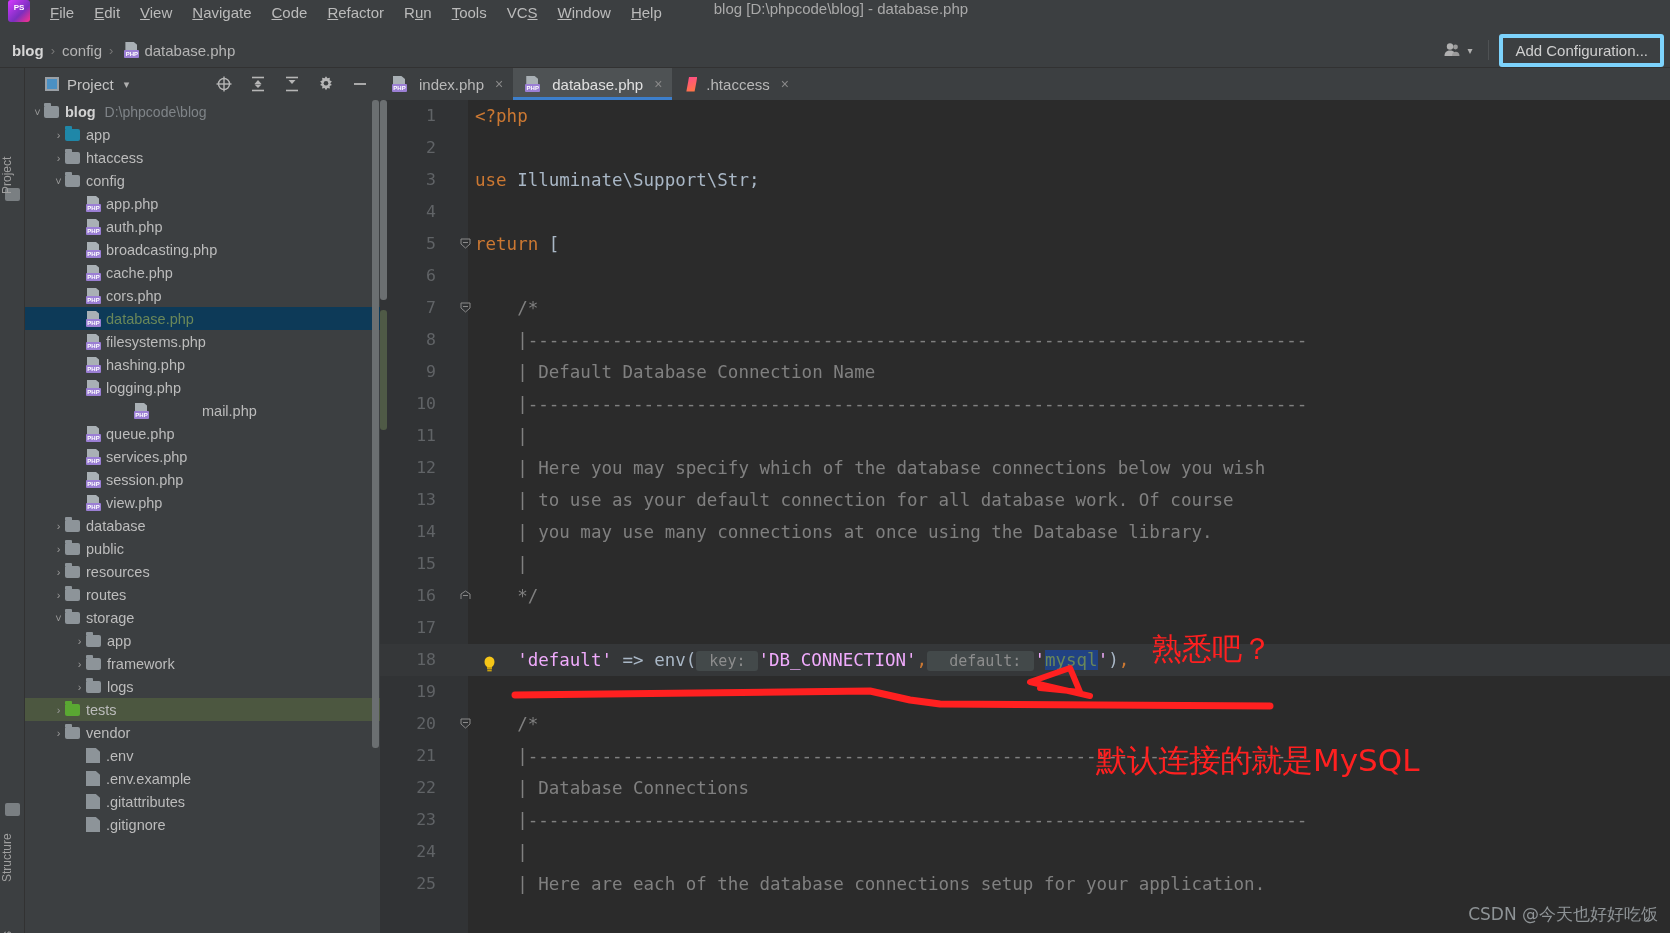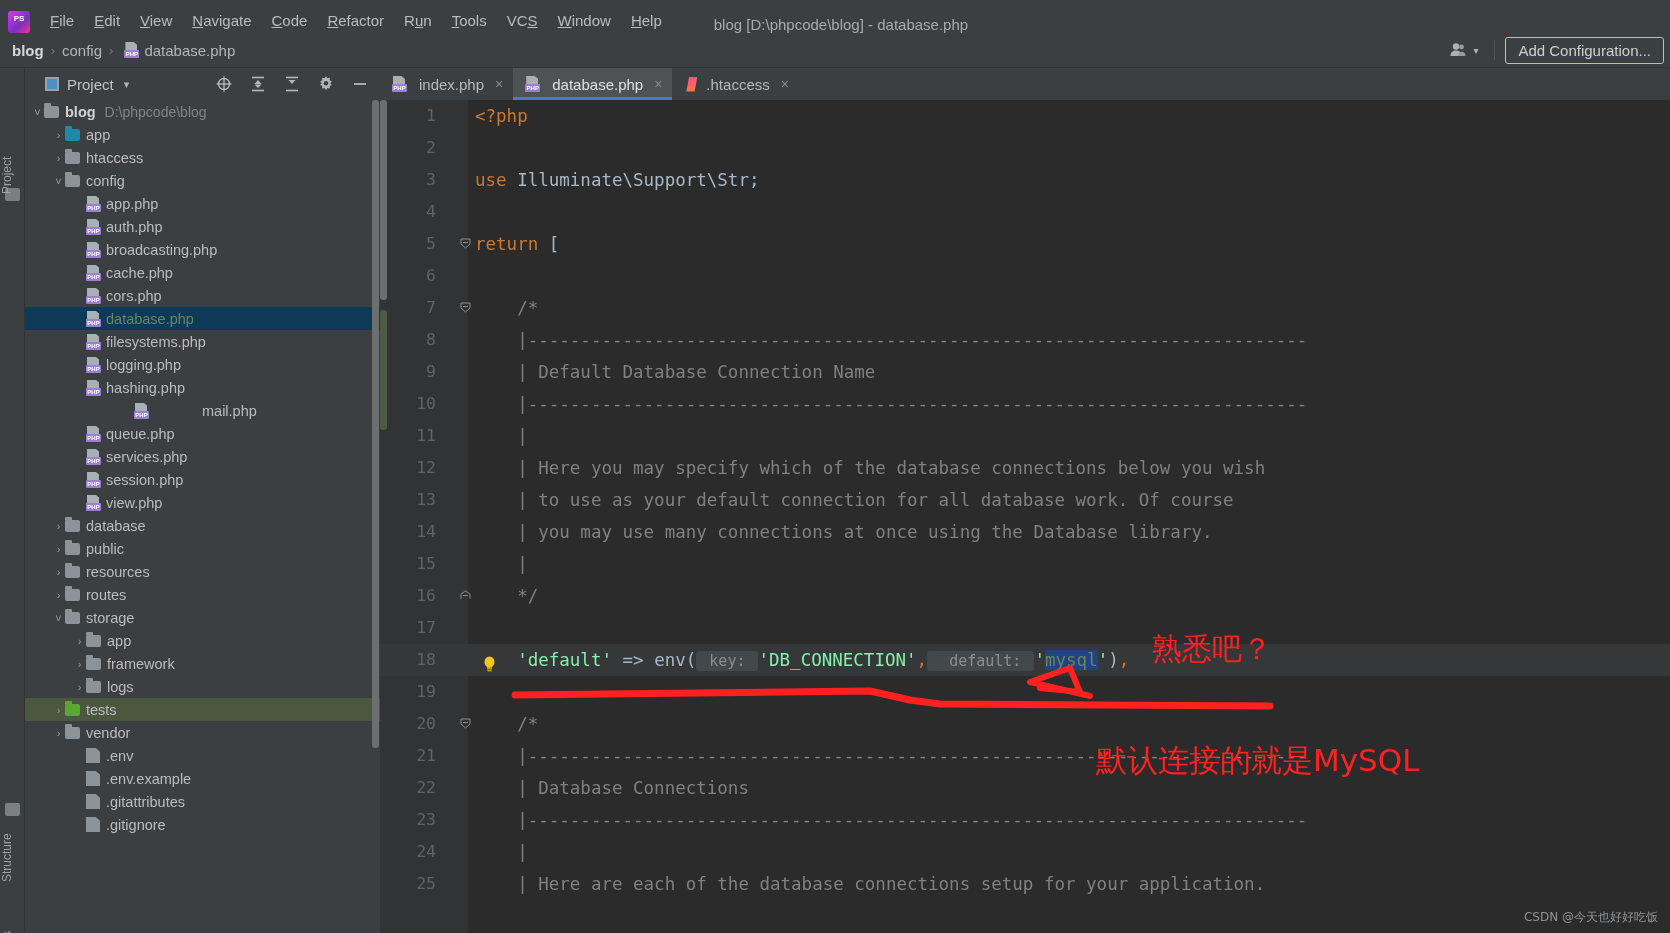--- a/index.html
+++ b/index.html
@@ -8,21 +8,21 @@
     background: #3c3f41;
     font-family: "Liberation Sans", sans-serif;
     overflow: hidden;
     color: #bbbbbb;
   }
   #app { position: relative; width: 1670px; height: 933px; }
 
   
   .menubar {
     position: absolute; top: 0; left: 0; width: 1670px; height: 33px;
-    background: #3c3f41; display: flex; align-items: flex-end;
+    background: #3c3f41; display: flex; align-items: flex-start;
   }
   .app-logo {
     width: 22px; height: 22px; margin-left: 8px; margin-right: 10px;
     background: linear-gradient(135deg,#d63aff 0%,#7b2fbf 60%,#ff318c 100%);
     border-radius: 3px; position: relative;
   }
   .app-logo::after {
     content: "PS"; position: absolute; left: 0; right: 0; top: 3px;
     text-align: center; font-size: 8px; color: #fff; font-weight: bold;
   }
@@ -45,21 +45,21 @@
   .crumb { font-size: 15px; color: #b4b4b4; white-space: nowrap; }
   .crumb.bold { font-weight: bold; color: #d6d6d6; }
   .crumb-sep { margin: 0 7px; color: #777; font-size: 13px; }
   .navbar-right {
     margin-left: auto; display: flex; align-items: center; gap: 10px;
     padding-right: 6px;
   }
   .user-icon { display: flex; align-items: center; gap: 4px; padding: 2px 6px; }
   .vsep { width: 1px; height: 20px; background: #4f5254; }
   .add-config {
-    border: 1px solid #7dd3fc; border-radius: 3px; padding: 4px 12px;
+    border: 4px solid #7dd3fc; border-radius: 3px; padding: 4px 12px;
     font-size: 15px; color: #cfcfcf; background: #3c3f41; white-space: nowrap;
   }
 
   
   .leftstrip {
     position: absolute; top: 68px; left: 0; width: 25px; height: 865px;
     background: #3c3f41; border-right: 1px solid #323232;
   }
   .vtab {
     position: absolute; left: 0; width: 25px;
@@ -218,21 +218,21 @@
   }
   .ctext { position: absolute; left: 95px; }
   .fold {
     position: absolute; left: 80px; top: 10px; width: 11px; height: 11px;
     color: #888; font-size: 10px; line-height: 11px;
   }
   .bulb {
     position: absolute; left: 102px; top: 7px; width: 15px; height: 18px;
   }
   .k { color: #cc7832; }
-  .str { color: #86efac; }
+  .str { color: #f0abfc; }
   .def { color: #a9b7c6; }
   .cmt { color: #808080; }
   .hint {
     background: #43494a; color: #8d8d8d; border-radius: 3px;
     padding: 1px 4px; font-size: 15px; font-style: normal;
   }
   .sel { background: #214283; color: #6a8759; }
 
   
   .annot {
@@ -240,21 +240,21 @@
     font-family: "DejaVu Sans", sans-serif; white-space: nowrap;
     pointer-events: none;
   }
   .annot-1 { left: 1152px; top: 629px; font-size: 30px; }
   .annot-2 { left: 1096px; top: 740px; font-size: 31px; }
   .ink { position: absolute; left: 380px; top: 100px; pointer-events: none; }
 
   
   .watermark {
     position: absolute; right: 12px; bottom: 7px;
-    font-size: 12px; color: #8e9396;
+    font-size: 17px; color: #8e9396;
     font-family: "DejaVu Sans", sans-serif; white-space: nowrap;
   }
 </style>
 </head>
 <body>
 
 <div id="app">
 
   <div class="menubar">
     <div class="app-logo"></div>
@@ -428,29 +428,29 @@
           <span class="tag">PHP</span>
         </span>
         <span class="treelabel">filesystems.php</span>
       </div>
       <div class="tree-row" style="padding-left: 48px;">
         <span class="arrow blank">&nbsp;</span>
         <span class="phpicon">
           <span class="sheet"></span>
           <span class="tag">PHP</span>
         </span>
+        <span class="treelabel">hashing.php</span>
+      </div>
+      <div class="tree-row" style="padding-left: 48px;">
+        <span class="arrow blank">&nbsp;</span>
+        <span class="phpicon">
+          <span class="sheet"></span>
+          <span class="tag">PHP</span>
+        </span>
         <span class="treelabel">logging.php</span>
-      </div>
-      <div class="tree-row" style="padding-left: 48px;">
-        <span class="arrow blank">&nbsp;</span>
-        <span class="phpicon">
-          <span class="sheet"></span>
-          <span class="tag">PHP</span>
-        </span>
-        <span class="treelabel">hashing.php</span>
       </div>
       <div class="tree-row" style="padding-left: 48px; gap: 48px;">
         <span class="arrow blank">&nbsp;</span>
         <span class="phpicon">
           <span class="sheet"></span>
           <span class="tag">PHP</span>
         </span>
         <span class="treelabel">mail.php</span>
       </div>
       <div class="tree-row" style="padding-left: 48px;">

